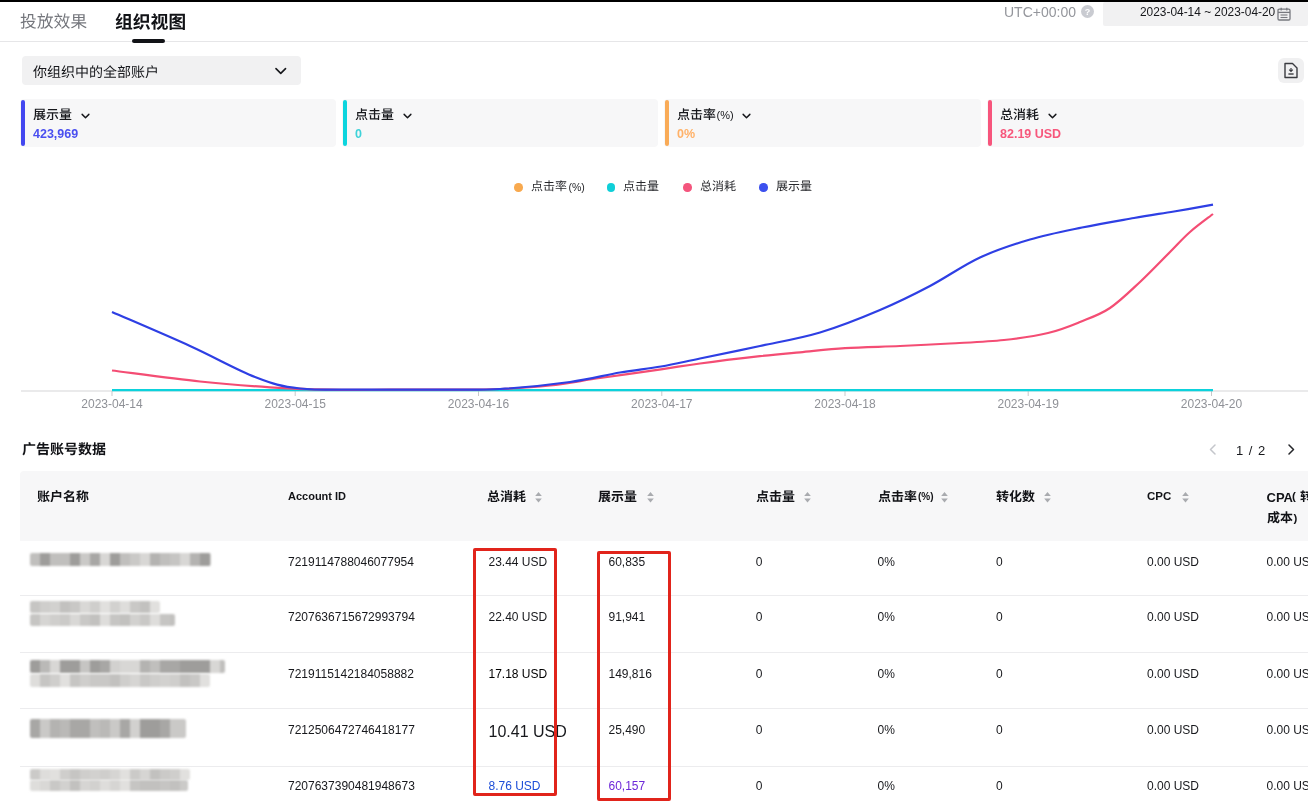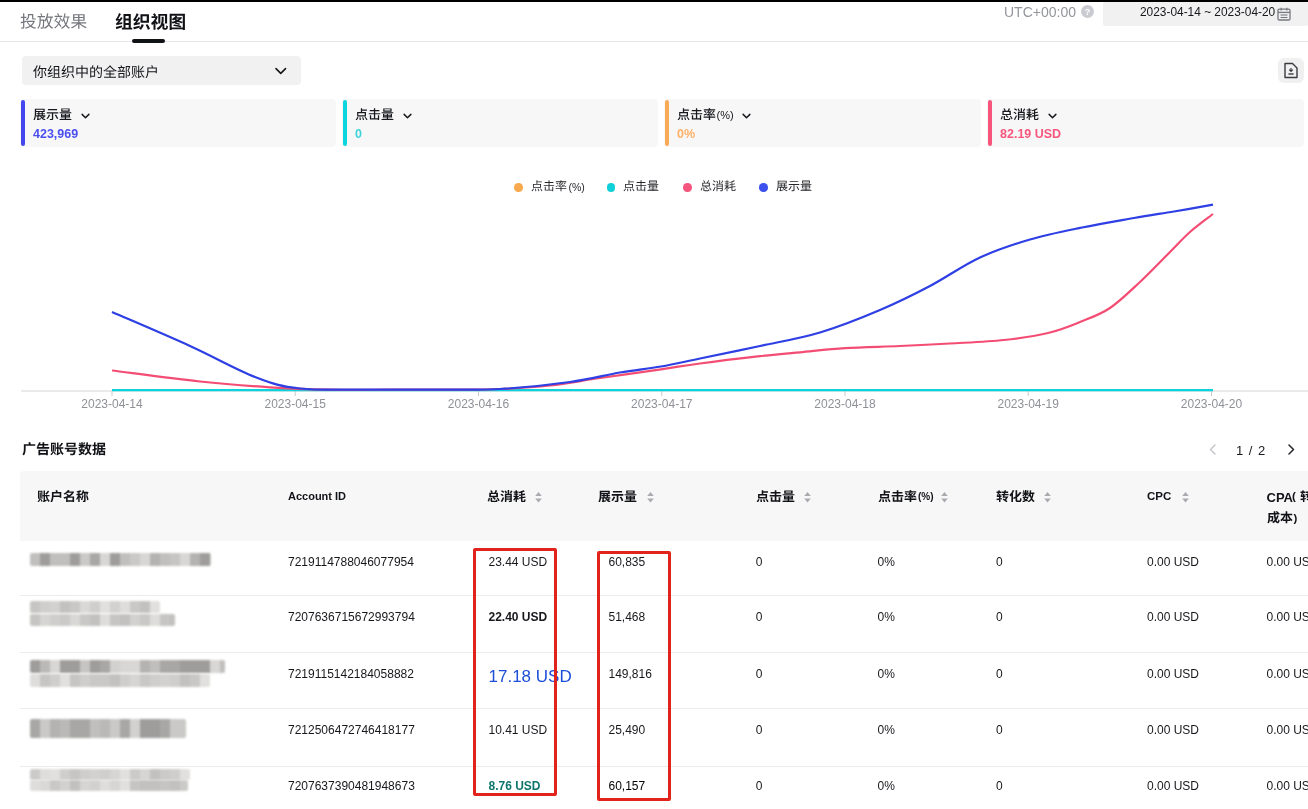--- a/index.html
+++ b/index.html
@@ -292,46 +292,46 @@
 <div class="abs" style="left:20px;top:766px;width:1288px;height:1px;background:#ececee"></div>
 <div style="position:absolute;top:555.9px;font-size:12px;color:#17181c;font-weight:400;line-height:1;white-space:pre;left:288px">7219114788046077954</div>
 <div style="position:absolute;top:555.9px;font-size:12px;color:#17181c;font-weight:400;line-height:1;white-space:pre;left:488.5px">23.44 USD</div>
 <div style="position:absolute;top:555.9px;font-size:12px;color:#17181c;font-weight:400;line-height:1;white-space:pre;left:608.5px">60,835</div>
 <div style="position:absolute;top:555.9px;font-size:12px;color:#17181c;font-weight:400;line-height:1;white-space:pre;left:755.8px">0</div>
 <div style="position:absolute;top:555.9px;font-size:12px;color:#17181c;font-weight:400;line-height:1;white-space:pre;left:877.6px">0%</div>
 <div style="position:absolute;top:555.9px;font-size:12px;color:#17181c;font-weight:400;line-height:1;white-space:pre;left:996px">0</div>
 <div style="position:absolute;top:555.9px;font-size:12px;color:#17181c;font-weight:400;line-height:1;white-space:pre;left:1147px">0.00 USD</div>
 <div style="position:absolute;top:555.9px;font-size:12px;color:#17181c;font-weight:400;line-height:1;white-space:pre;left:1266.5px">0.00 USD</div>
 <div style="position:absolute;top:610.9px;font-size:12px;color:#17181c;font-weight:400;line-height:1;white-space:pre;left:288px">7207636715672993794</div>
-<div style="position:absolute;top:610.9px;font-size:12px;color:#17181c;font-weight:700;line-height:1;white-space:pre;left:488.5px">22.40 USD</div>
-<div style="position:absolute;top:610.9px;font-size:12px;color:#17181c;font-weight:400;line-height:1;white-space:pre;left:608.5px">51,468</div>
+<div style="position:absolute;top:610.9px;font-size:12px;color:#17181c;font-weight:400;line-height:1;white-space:pre;left:488.5px">22.40 USD</div>
+<div style="position:absolute;top:610.9px;font-size:12px;color:#17181c;font-weight:400;line-height:1;white-space:pre;left:608.5px">91,941</div>
 <div style="position:absolute;top:610.9px;font-size:12px;color:#17181c;font-weight:400;line-height:1;white-space:pre;left:755.8px">0</div>
 <div style="position:absolute;top:610.9px;font-size:12px;color:#17181c;font-weight:400;line-height:1;white-space:pre;left:877.6px">0%</div>
 <div style="position:absolute;top:610.9px;font-size:12px;color:#17181c;font-weight:400;line-height:1;white-space:pre;left:996px">0</div>
 <div style="position:absolute;top:610.9px;font-size:12px;color:#17181c;font-weight:400;line-height:1;white-space:pre;left:1147px">0.00 USD</div>
 <div style="position:absolute;top:610.9px;font-size:12px;color:#17181c;font-weight:400;line-height:1;white-space:pre;left:1266.5px">0.00 USD</div>
 <div style="position:absolute;top:667.9px;font-size:12px;color:#17181c;font-weight:400;line-height:1;white-space:pre;left:288px">7219115142184058882</div>
-<div style="position:absolute;top:667.9px;font-size:17px;color:#1d4ed8;font-weight:400;line-height:1;white-space:pre;left:488.5px">17.18 USD</div>
+<div style="position:absolute;top:667.9px;font-size:12px;color:#000000;font-weight:400;line-height:1;white-space:pre;left:488.5px">17.18 USD</div>
 <div style="position:absolute;top:667.9px;font-size:12px;color:#17181c;font-weight:400;line-height:1;white-space:pre;left:608.5px">149,816</div>
 <div style="position:absolute;top:667.9px;font-size:12px;color:#17181c;font-weight:400;line-height:1;white-space:pre;left:755.8px">0</div>
 <div style="position:absolute;top:667.9px;font-size:12px;color:#17181c;font-weight:400;line-height:1;white-space:pre;left:877.6px">0%</div>
 <div style="position:absolute;top:667.9px;font-size:12px;color:#17181c;font-weight:400;line-height:1;white-space:pre;left:996px">0</div>
 <div style="position:absolute;top:667.9px;font-size:12px;color:#17181c;font-weight:400;line-height:1;white-space:pre;left:1147px">0.00 USD</div>
 <div style="position:absolute;top:667.9px;font-size:12px;color:#17181c;font-weight:400;line-height:1;white-space:pre;left:1266.5px">0.00 USD</div>
 <div style="position:absolute;top:723.9px;font-size:12px;color:#17181c;font-weight:400;line-height:1;white-space:pre;left:288px">7212506472746418177</div>
-<div style="position:absolute;top:723.9px;font-size:12px;color:#17181c;font-weight:400;line-height:1;white-space:pre;left:488.5px">10.41 USD</div>
+<div style="position:absolute;top:723.9px;font-size:16px;color:#17181c;font-weight:400;line-height:1;white-space:pre;left:488.5px">10.41 USD</div>
 <div style="position:absolute;top:723.9px;font-size:12px;color:#17181c;font-weight:400;line-height:1;white-space:pre;left:608.5px">25,490</div>
 <div style="position:absolute;top:723.9px;font-size:12px;color:#17181c;font-weight:400;line-height:1;white-space:pre;left:755.8px">0</div>
 <div style="position:absolute;top:723.9px;font-size:12px;color:#17181c;font-weight:400;line-height:1;white-space:pre;left:877.6px">0%</div>
 <div style="position:absolute;top:723.9px;font-size:12px;color:#17181c;font-weight:400;line-height:1;white-space:pre;left:996px">0</div>
 <div style="position:absolute;top:723.9px;font-size:12px;color:#17181c;font-weight:400;line-height:1;white-space:pre;left:1147px">0.00 USD</div>
 <div style="position:absolute;top:723.9px;font-size:12px;color:#17181c;font-weight:400;line-height:1;white-space:pre;left:1266.5px">0.00 USD</div>
 <div style="position:absolute;top:779.9px;font-size:12px;color:#17181c;font-weight:400;line-height:1;white-space:pre;left:288px">7207637390481948673</div>
-<div style="position:absolute;top:779.9px;font-size:12px;color:#0f766e;font-weight:700;line-height:1;white-space:pre;left:488.5px">8.76 USD</div>
-<div style="position:absolute;top:779.9px;font-size:12px;color:#000000;font-weight:400;line-height:1;white-space:pre;left:608.5px">60,157</div>
+<div style="position:absolute;top:779.9px;font-size:12px;color:#1d4ed8;font-weight:400;line-height:1;white-space:pre;left:488.5px">8.76 USD</div>
+<div style="position:absolute;top:779.9px;font-size:12px;color:#6d28d9;font-weight:400;line-height:1;white-space:pre;left:608.5px">60,157</div>
 <div style="position:absolute;top:779.9px;font-size:12px;color:#17181c;font-weight:400;line-height:1;white-space:pre;left:755.8px">0</div>
 <div style="position:absolute;top:779.9px;font-size:12px;color:#17181c;font-weight:400;line-height:1;white-space:pre;left:877.6px">0%</div>
 <div style="position:absolute;top:779.9px;font-size:12px;color:#17181c;font-weight:400;line-height:1;white-space:pre;left:996px">0</div>
 <div style="position:absolute;top:779.9px;font-size:12px;color:#17181c;font-weight:400;line-height:1;white-space:pre;left:1147px">0.00 USD</div>
 <div style="position:absolute;top:779.9px;font-size:12px;color:#17181c;font-weight:400;line-height:1;white-space:pre;left:1266.5px">0.00 USD</div>
 <div class="abs" style="left:30px;top:553px;width:181px;height:13px;background:linear-gradient(90deg,#c0bfbd 0px 10px,#9e9d9b 10px 20px,#c0bfbd 20px 30px,#c0bfbd 30px 40px,#9e9d9b 40px 50px,#cac9c7 50px 60px,#a8a7a5 60px 70px,#d8d7d5 70px 80px,#9e9d9b 80px 90px,#c0bfbd 90px 100px,#cac9c7 100px 110px,#d8d7d5 110px 120px,#b4b3b1 120px 130px,#c0bfbd 130px 140px,#c6c5c3 140px 150px,#d8d7d5 150px 160px,#b4b3b1 160px 170px,#9e9d9b 170px 180px,#cfcecc 180px 190px);filter:blur(1.3px);border-radius:2px"></div>
 <div class="abs" style="left:30px;top:601px;width:130px;height:12px;background:linear-gradient(90deg,#c6c5c3 0px 10px,#cfcecc 10px 20px,#d2d1cf 20px 30px,#c2c1bf 30px 40px,#c9c8c6 40px 50px,#d9d8d6 50px 60px,#cfcecc 60px 70px,#e1e0de 70px 80px,#d2d1cf 80px 90px,#dedddb 90px 100px,#c9c8c6 100px 110px,#c2c1bf 110px 120px,#e1e0de 120px 130px,#cfcecc 130px 140px);filter:blur(1.3px);border-radius:2px"></div>
 <div class="abs" style="left:30px;top:614px;width:145px;height:12px;background:linear-gradient(90deg,#c6c5c3 0px 10px,#d6d5d3 10px 20px,#cfcecc 20px 30px,#cbcac8 30px 40px,#d9d8d6 40px 50px,#c9c8c6 50px 60px,#c2c1bf 60px 70px,#dedddb 70px 80px,#c6c5c3 80px 90px,#c2c1bf 90px 100px,#d2d1cf 100px 110px,#c9c8c6 110px 120px,#dedddb 120px 130px,#c6c5c3 130px 140px,#c2c1bf 140px 150px);filter:blur(1.3px);border-radius:2px"></div>
 <div class="abs" style="left:30px;top:660px;width:195px;height:13px;background:linear-gradient(90deg,#9e9d9b 0px 10px,#bab9b7 10px 20px,#d8d7d5 20px 30px,#9e9d9b 30px 40px,#9e9d9b 40px 50px,#c6c5c3 50px 60px,#9e9d9b 60px 70px,#a8a7a5 70px 80px,#d2d1cf 80px 90px,#d8d7d5 90px 100px,#d8d7d5 100px 110px,#b4b3b1 110px 120px,#c0bfbd 120px 130px,#a8a7a5 130px 140px,#a8a7a5 140px 150px,#9e9d9b 150px 160px,#9e9d9b 160px 170px,#9e9d9b 170px 180px,#d8d7d5 180px 190px,#c0bfbd 190px 200px);filter:blur(1.3px);border-radius:2px"></div>
 <div class="abs" style="left:30px;top:674px;width:180px;height:13px;background:linear-gradient(90deg,#dedddb 0px 10px,#c6c5c3 10px 20px,#cfcecc 20px 30px,#e1e0de 30px 40px,#c6c5c3 40px 50px,#cfcecc 50px 60px,#c9c8c6 60px 70px,#c9c8c6 70px 80px,#c2c1bf 80px 90px,#cfcecc 90px 100px,#d6d5d3 100px 110px,#c9c8c6 110px 120px,#cfcecc 120px 130px,#d2d1cf 130px 140px,#cfcecc 140px 150px,#c2c1bf 150px 160px,#c9c8c6 160px 170px,#e1e0de 170px 180px,#d9d8d6 180px 190px);filter:blur(1.3px);border-radius:2px"></div>

